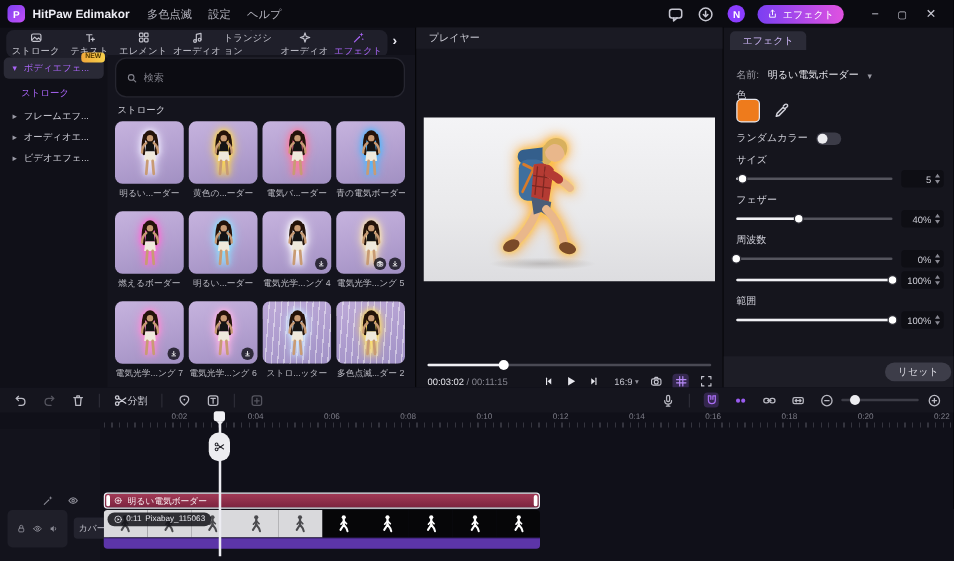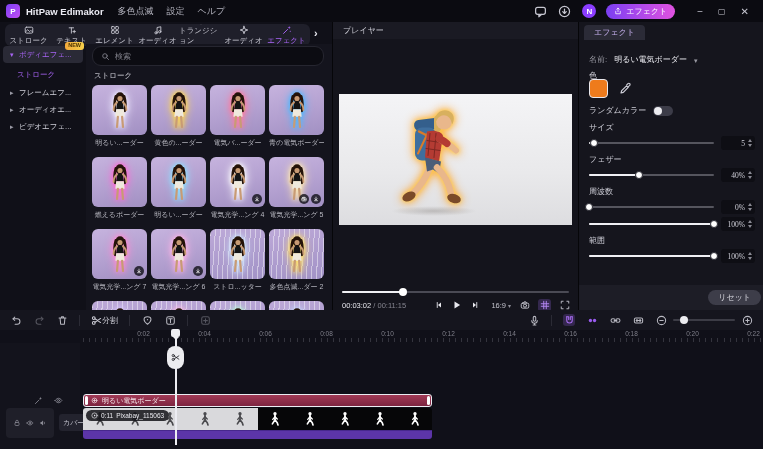--- a/index.html
+++ b/index.html
@@ -37,21 +37,21 @@
   .side-item{position:relative;height:15px;margin:2px 3px 1px 3px;display:flex;align-items:center;gap:3px;
              padding-left:7px;font-size:7.5px;color:#cfcfd8;}
   .side-item .caret{font-size:7px;color:#9a9aa5;width:6px;}
   .side-item.active{height:17px;background:#2a2a36;border-radius:4px;color:#a864f5;}
   .side-item.active .caret{color:#a864f5;}
   .side-item.selected{color:#a864f5;padding-left:14px;margin-top:4px;margin-bottom:3px;}
   .badge-new{position:absolute;top:-4px;right:-1px;background:linear-gradient(90deg,#f2a93b,#f7d04b);color:#4d3400;
              font-size:5.5px;font-weight:bold;padding:1px 3px;border-radius:3px;line-height:1;}
 
   .grid-area{position:absolute;left:86px;top:22px;right:0;bottom:0;overflow:hidden;background:#14141d;}
-  .search{margin:2px 8px 0 6px;height:20px;background:#0c0c12;border:1px solid #262630;border-radius:9px;
+  .search{margin:2px 8px 0 6px;height:32px;background:#0c0c12;border:1px solid #262630;border-radius:9px;
           display:flex;align-items:center;gap:5px;padding:0 8px;color:#84848e;font-size:8px;}
   .search svg{width:9px;height:9px;}
   .section-title{margin:5px 0 4px 8px;font-size:7.5px;color:#cfcfd8;}
   .grid{display:grid;grid-template-columns:repeat(4,55px);gap:9px 4px;padding-left:6px;}
   .thumb-cell{width:55px;}
   .thumb{position:relative;width:55px;height:50px;border-radius:6px;overflow:hidden;cursor:pointer;
          background:linear-gradient(165deg,#c6b3de 0%,#b3a0d0 55%,#a190c2 100%);
          display:flex;align-items:center;justify-content:center;}
   .thumb.squiggle{background-image:repeating-linear-gradient(94deg,rgba(255,255,255,.45) 0 1px,rgba(255,255,255,0) 1px 5px),
                   linear-gradient(165deg,#bda9d8,#a192c6);}
@@ -94,21 +94,21 @@
   .name-row{position:absolute;left:10px;top:32px;font-size:8px;color:#9a9aa4;display:flex;gap:7px;align-items:flex-end;}
   .name-row .val{color:#e8e8ee;}
   .name-row .caret{font-size:7px;color:#9a9aa4;}
   .color-label{position:absolute;left:10px;top:48px;font-size:8px;color:#cfcfd8;}
   .swatch{position:absolute;left:10px;top:57px;width:19px;height:19px;border-radius:4px;border:1.5px solid #e8e8ee;cursor:pointer;}
   .eyedrop{position:absolute;left:40px;top:60px;width:13px;height:13px;color:#cfcfd8;cursor:pointer;}
   .random-row{position:absolute;left:10px;top:83px;display:flex;align-items:center;gap:7px;font-size:8px;color:#cfcfd8;}
   .toggle{width:20px;height:10px;border-radius:5px;background:#3c3c48;position:relative;cursor:pointer;}
   .toggle-knob{position:absolute;left:1px;top:1px;width:8px;height:8px;border-radius:50%;background:#ececf0;}
   .sliders{position:absolute;left:10px;right:8px;top:100px;}
-  .prop-row{margin-bottom:5px;font-family:Liberation Serif, serif;}
+  .prop-row{margin-bottom:5px;}
   .prop-label{font-size:8px;color:#cfcfd8;margin-bottom:4px;}
   .slider-line{display:flex;align-items:center;gap:7px;height:12px;}
   .slider{position:relative;flex:1;height:10px;cursor:pointer;}
   .sl-track{position:absolute;left:0;right:0;top:4px;height:2px;background:#55555e;border-radius:1px;}
   .sl-fill{position:absolute;left:0;top:4px;height:2px;width:var(--p);background:#f0f0f4;border-radius:1px;}
   .sl-knob{position:absolute;left:var(--p);top:1px;width:8px;height:8px;margin-left:-4px;border-radius:50%;
            background:#fff;border:1px solid #2a2a33;}
   .stepper{width:34px;height:14px;background:#0e0e14;border-radius:3px;display:flex;align-items:center;
            justify-content:flex-end;gap:3px;padding:0 3px;cursor:pointer;}
   .st-val{font-size:7.5px;color:#cfcfd8;}

